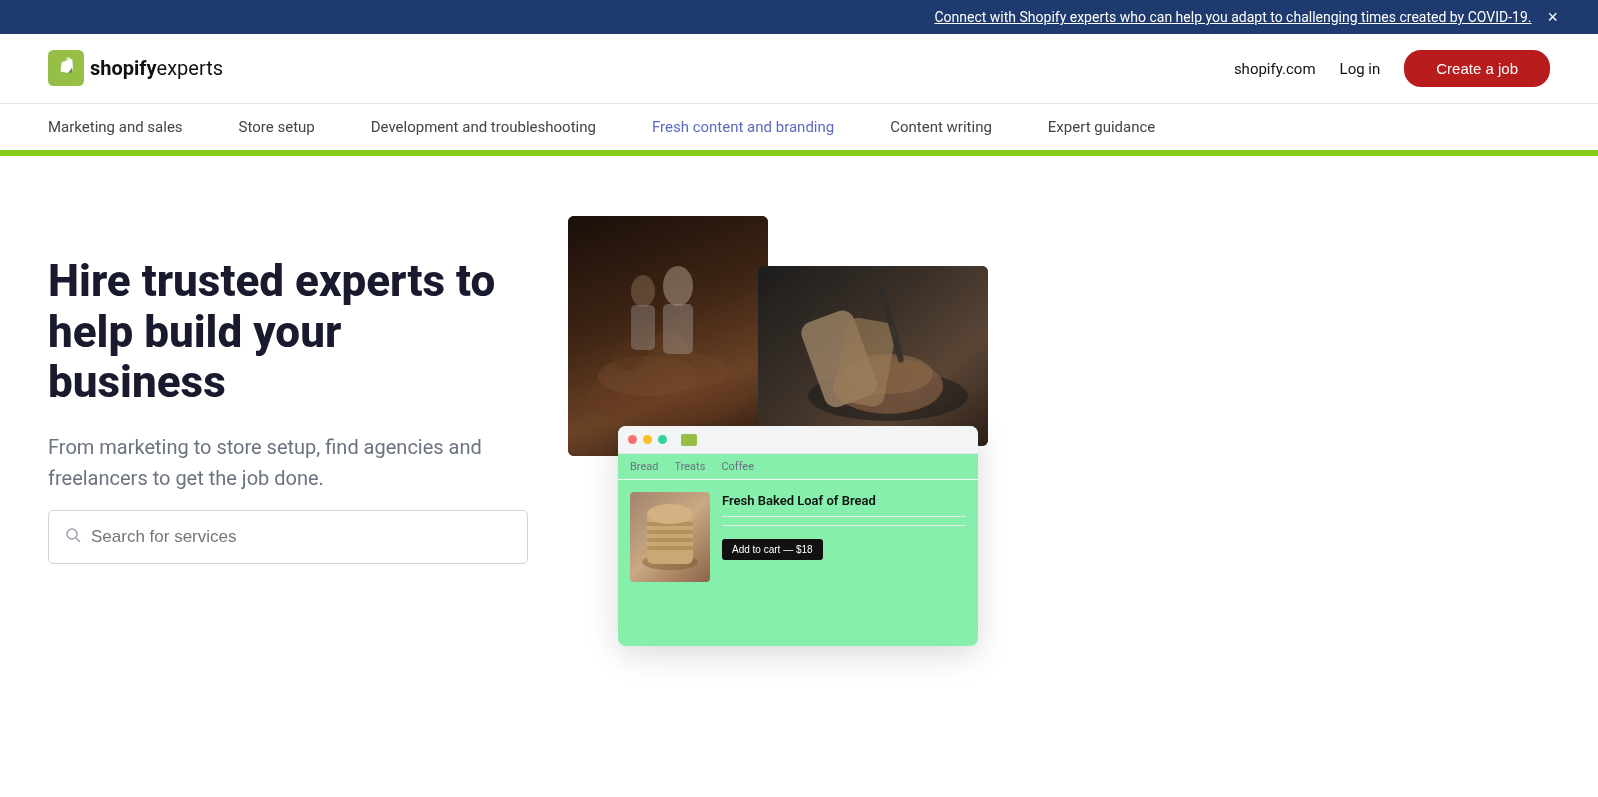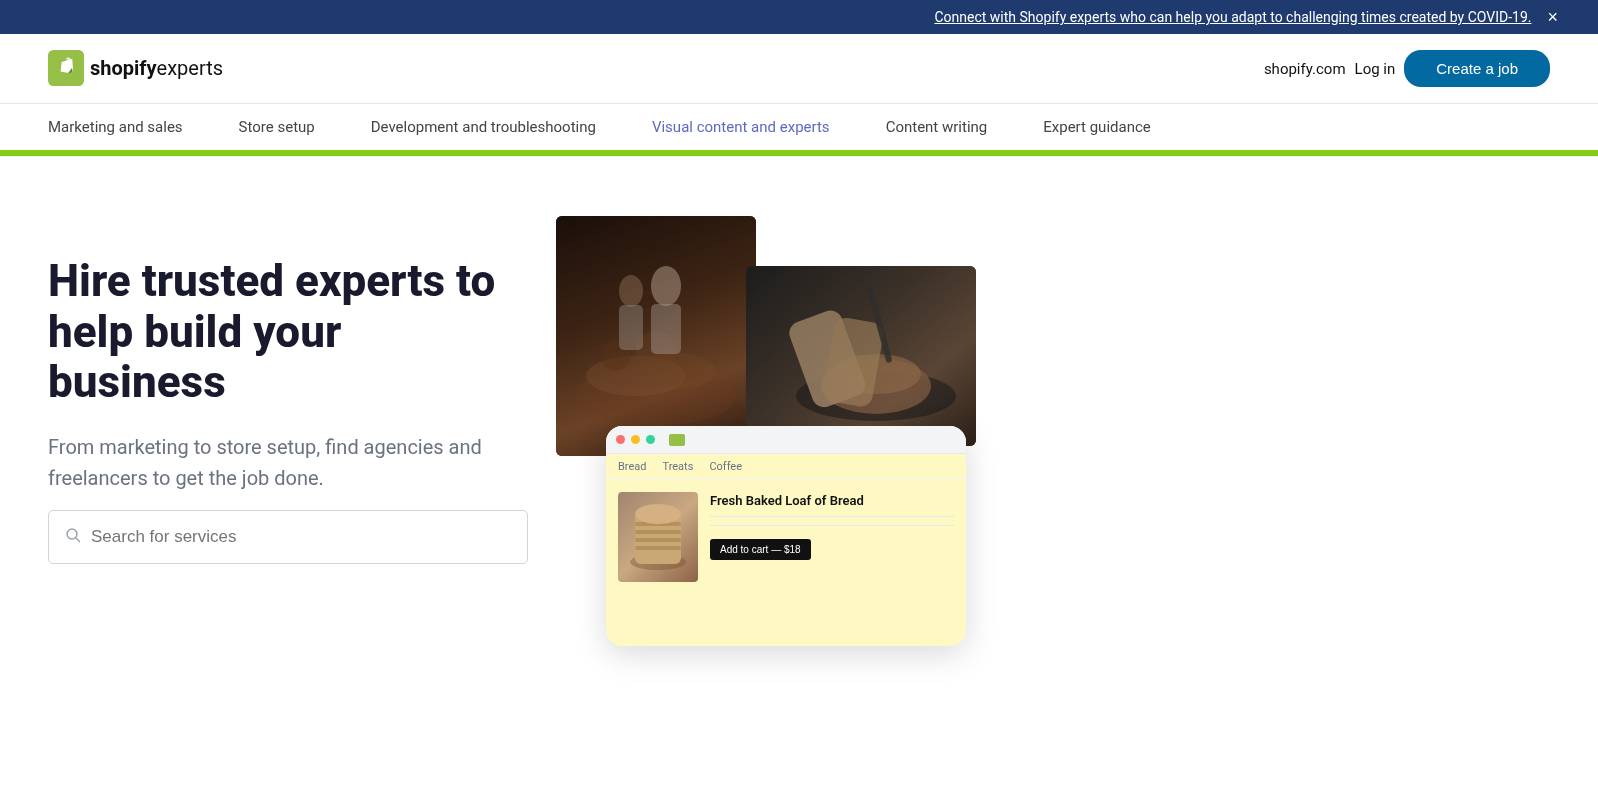--- a/index.html
+++ b/index.html
@@ -53,29 +53,29 @@
       font-size: 20px;
       color: #111;
       font-weight: 400;
     }
     .logo-text strong {
       font-weight: 700;
     }
     .header-right {
       display: flex;
       align-items: center;
-      gap: 9px;
+      gap: 24px;
     }
     .header-link {
       color: #111;
       text-decoration: none;
       font-size: 15px;
     }
     .btn-create {
-      background: #0369a1;
+      background: #b91c1c;
       color: #fff;
       border: none;
       border-radius: 17px;
       padding: 10px 32px;
       font-size: 15px;
       cursor: pointer;
       font-weight: 500;
     }
 
     
@@ -95,21 +95,21 @@
     }
     nav a.active {
       color: #5c6ac4;
     }
 
     
     main {
       display: flex;
       align-items: flex-start;
       padding: 60px 48px 40px;
-      gap: 28px;
+      gap: 40px;
       min-height: 600px;
     }
 
     
     .hero-text {
       flex: 0 0 480px;
       padding-top: 40px;
     }
     .hero-title {
       font-size: 44px;
@@ -177,22 +177,22 @@
       background: #3a3a3a;
     }
 
     
     .browser-mockup {
       position: absolute;
       top: 210px;
       left: 50px;
       width: 360px;
       height: 220px;
-      background: #fef9c3;
-      border-radius: 16px;
+      background: #86efac;
+      border-radius: 8px;
       box-shadow: 0 8px 32px rgba(0,0,0,0.15);
       overflow: hidden;
     }
     .browser-bar {
       background: #f3f4f6;
       height: 28px;
       display: flex;
       align-items: center;
       gap: 6px;
       padding: 0 10px;
@@ -290,21 +290,21 @@
     <a href="#" class="header-link">shopify.com</a>
     <a href="#" class="header-link">Log in</a>
     <button class="btn-create">Create a job</button>
   </div>
 </header>
 
 <nav>
   <a href="#" class="">Marketing and sales</a>
   <a href="#" class="">Store setup</a>
   <a href="#" class="">Development and troubleshooting</a>
-  <a href="#" class="active">Visual content and experts</a>
+  <a href="#" class="active">Fresh content and branding</a>
   <a href="#" class="">Content writing</a>
   <a href="#" class="">Expert guidance</a>
 </nav>
 
 <main>
 
   <div class="hero-text">
     <h1 class="hero-title">Hire trusted experts to help build your business</h1>
     <p class="hero-subtitle">From marketing to store setup, find agencies and freelancers to get the job done.</p>
 

